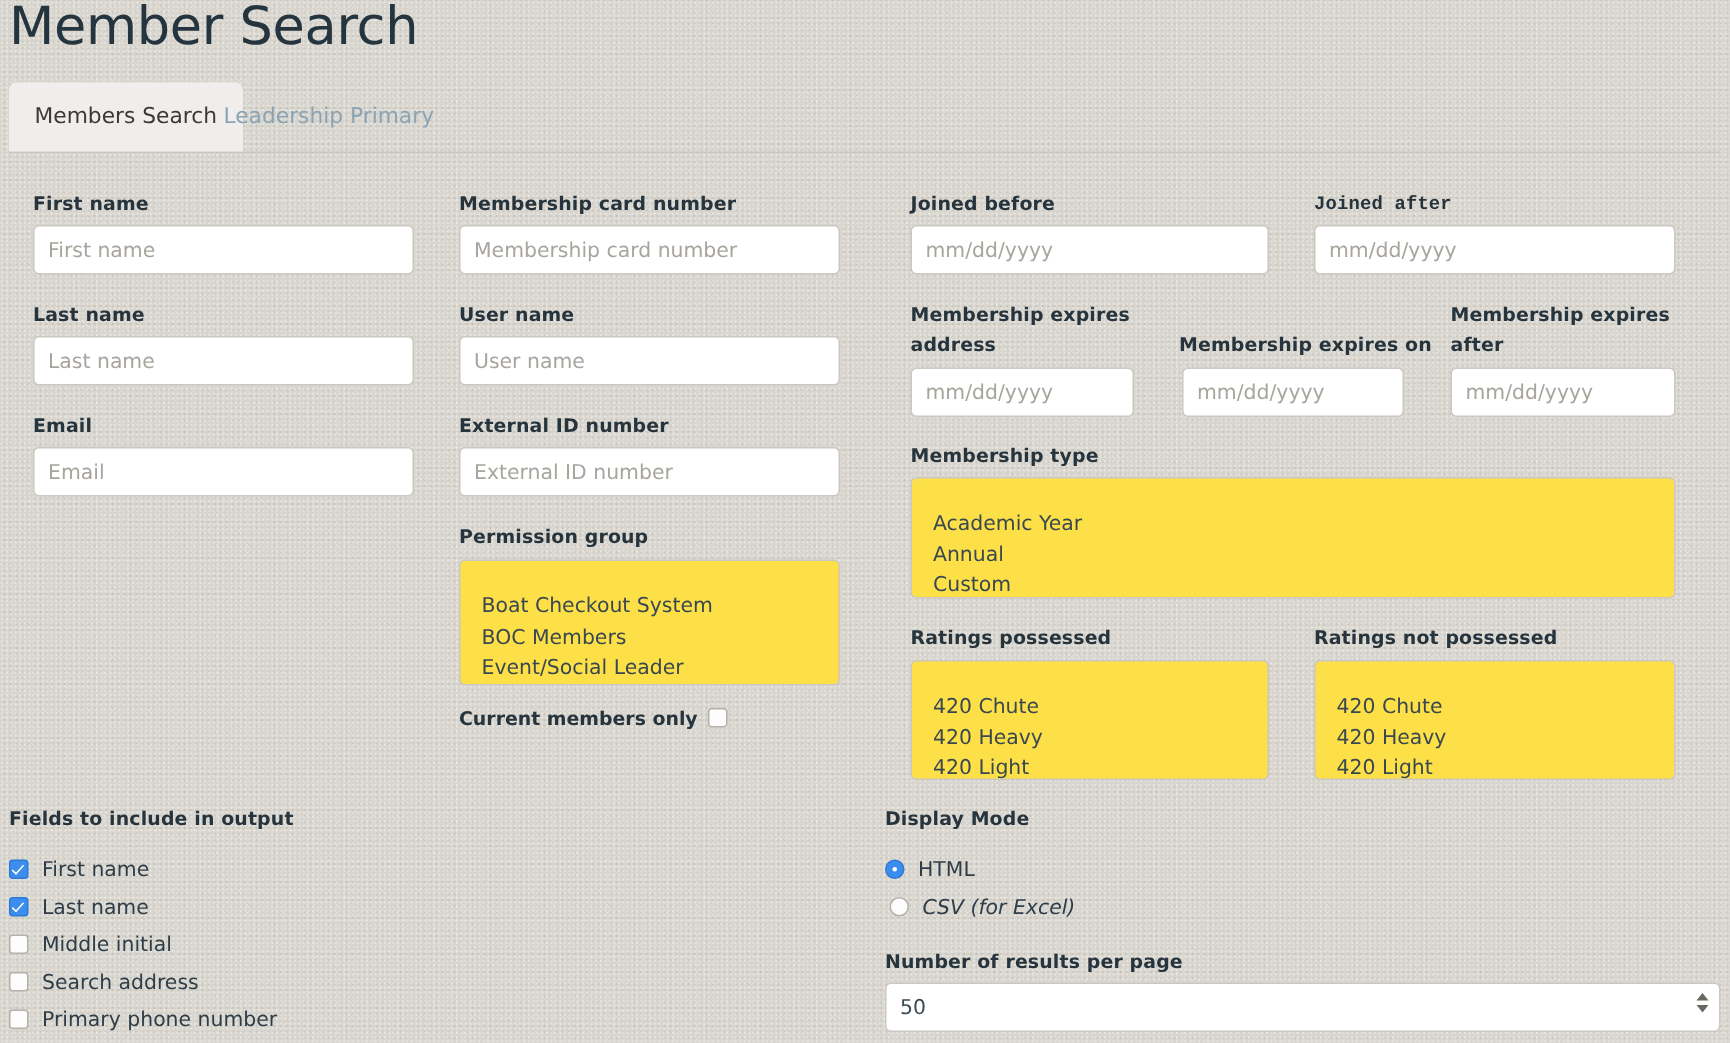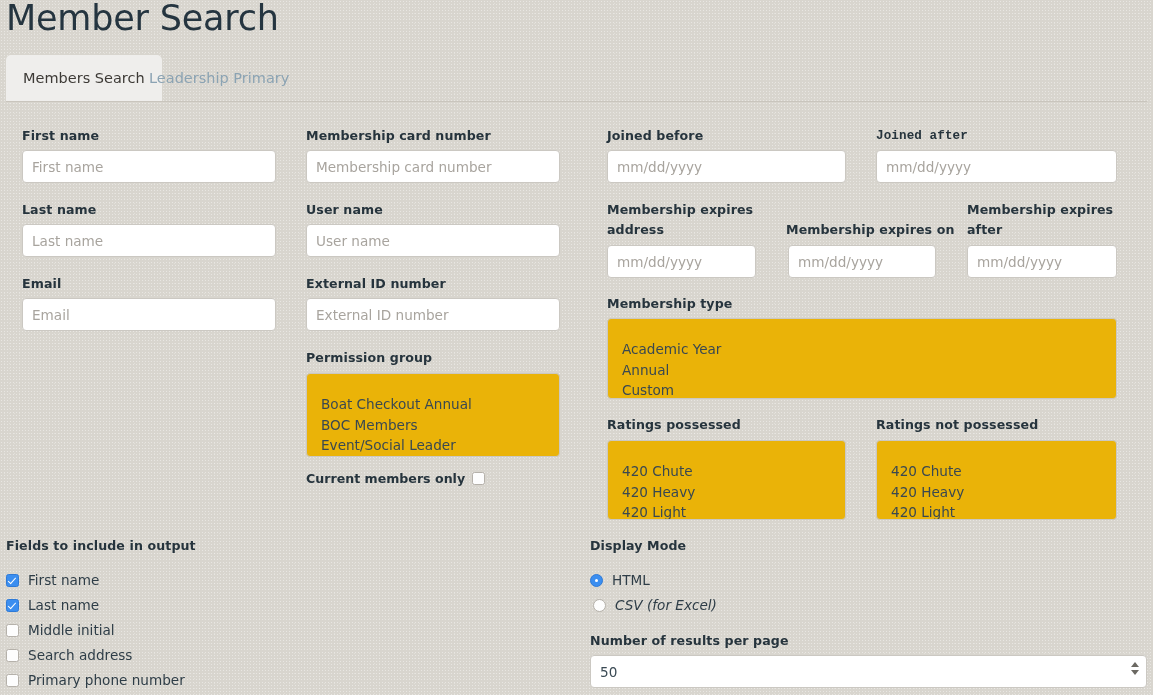--- a/index.html
+++ b/index.html
@@ -88,21 +88,21 @@
     color: #3a4a54;
     outline: none;
     overflow: hidden;
   }
   .txt::placeholder { color: #a8a49e; opacity: 1; }
   .txt::-webkit-input-placeholder { color: #a8a49e; }
 
   .listbox {
     position: absolute;
     box-sizing: border-box;
-    background: #eab308;
+    background: #fde047;
     border: 1px solid #cbc8c2;
     border-radius: 4px;
     overflow: hidden;
     padding: 0;
     margin: 0;
     list-style: none;
   }
   .listbox li {
     font-size: 13.6px;
     line-height: 20.4px;
@@ -232,21 +232,21 @@
 
   <div class="fld-label" style="left:306px; top:200px;">User name</div>
   <input class="txt" style="left: 306px; top: 224px; width: 254px;" type="text" placeholder="User name">
 
   <div class="fld-label" style="left:306px; top:274px;">External ID number</div>
   <input class="txt" style="left: 306px; top: 298px; width: 254px;" type="text" placeholder="External ID number">
 
   <div class="fld-label" style="left:306px; top:348px;">Permission group</div>
   <ul class="listbox" style="left:306px; top:373px; width:254px; height:84px;">
     <li class="blank"></li>
-    <li>Boat Checkout Annual</li>
+    <li>Boat Checkout System</li>
     <li>BOC Members</li>
     <li>Event/Social Leader</li>
   </ul>
 
   <div class="inline-check" style="left:306px; top:470px;">
     <span>Current members only</span><span class="cbx"></span>
   </div>
 
   <div class="fld-label" style="left:607px; top:126px;">Joined before</div>
   <input class="txt" style="left: 607px; top: 150px; width: 239px;" type="text" placeholder="mm/dd/yyyy">

